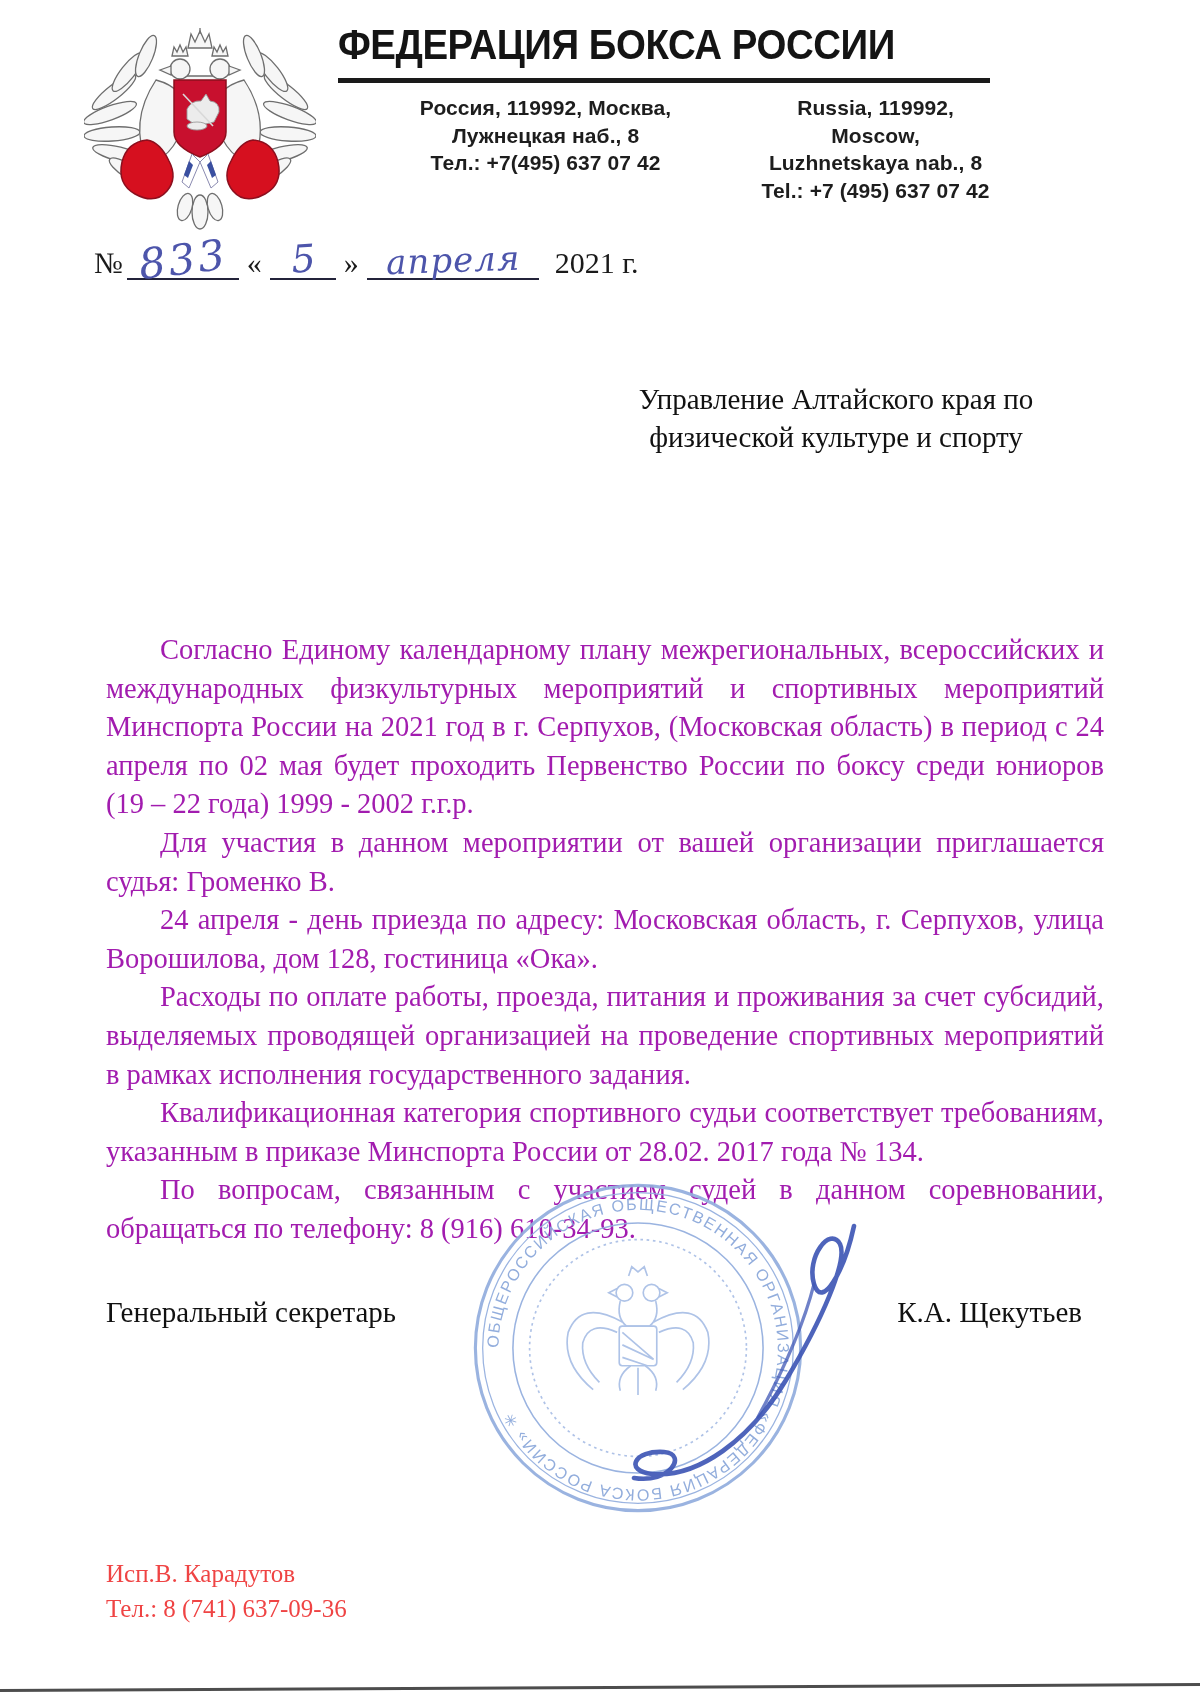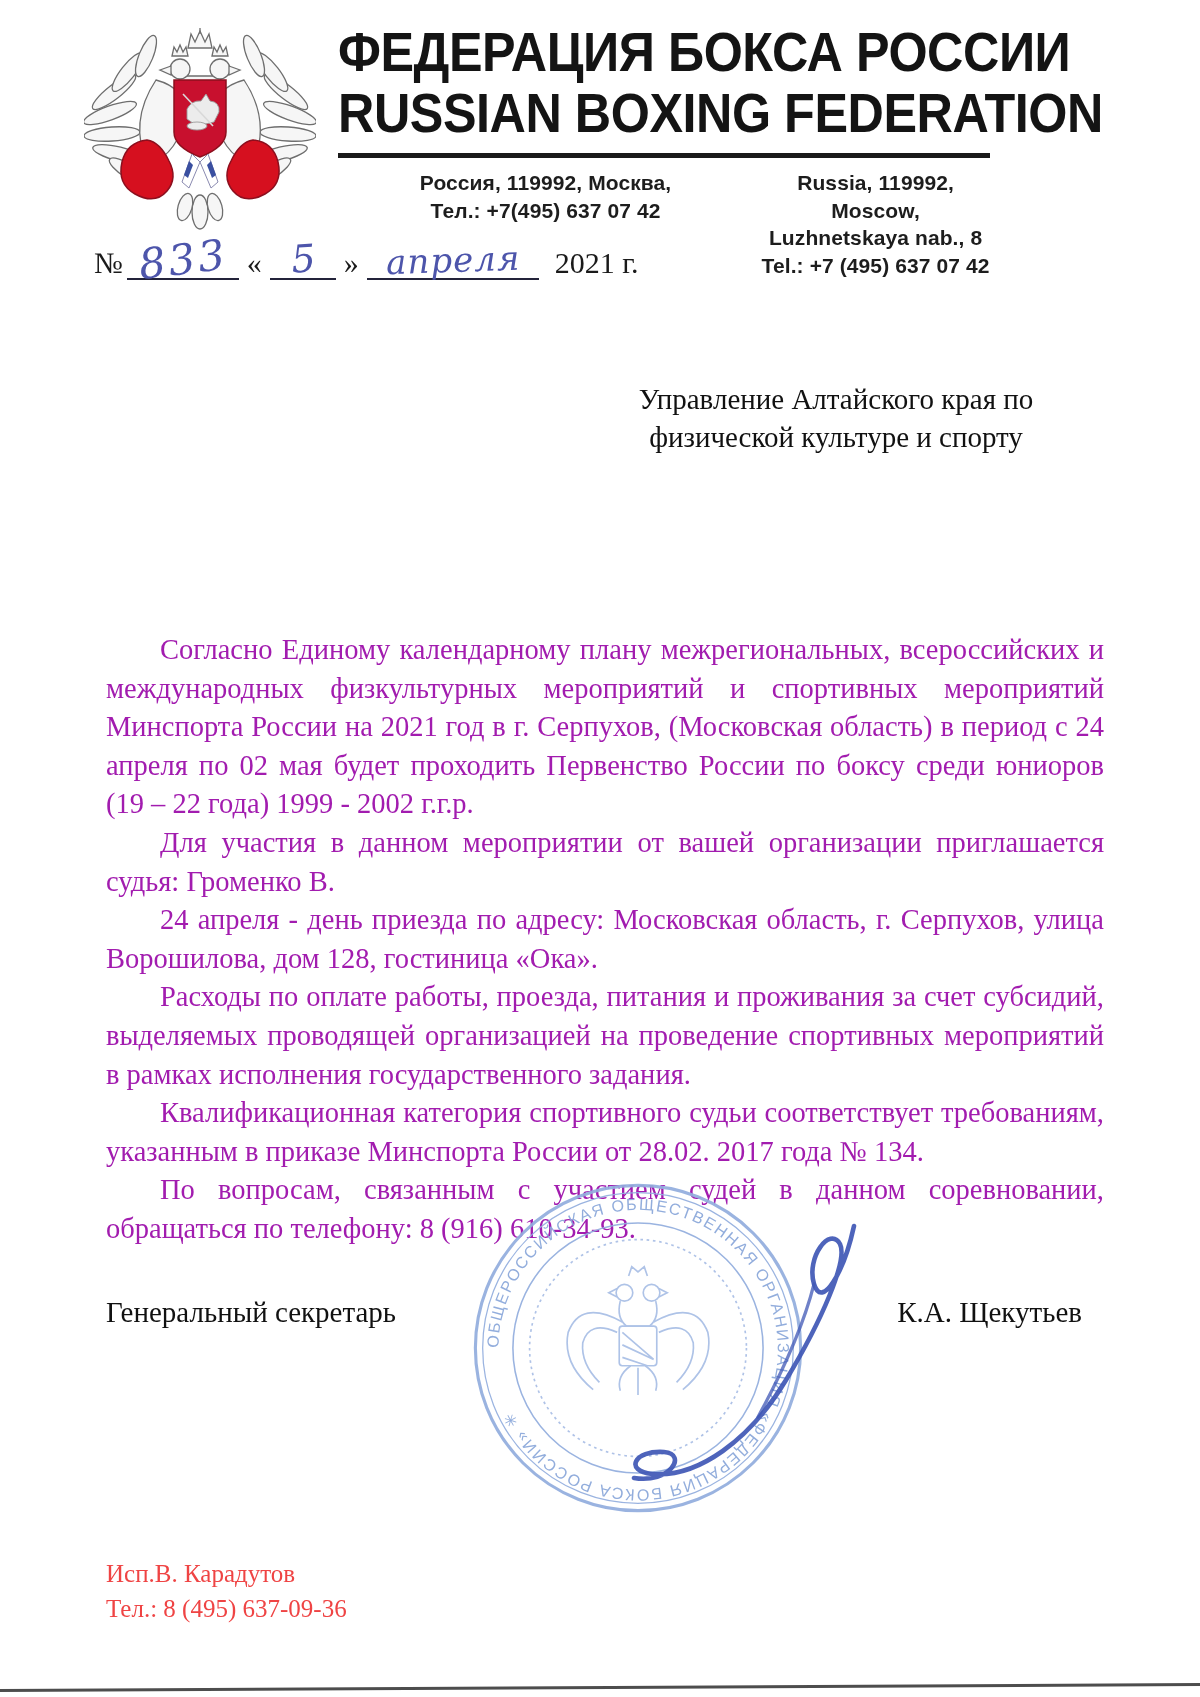--- a/index.html
+++ b/index.html
@@ -5,21 +5,21 @@
   html,body { margin:0; padding:0; background:#e9e9e9; }
   .page {
     position:relative; width:1200px; height:1697px; margin:0 auto;
     background:#ffffff; overflow:hidden;
     font-family:"Liberation Serif", serif; color:#151515;
   }
   
   .emblem { position:absolute; left:84px; top:14px; width:232px; height:222px; }
   .hdr { position:absolute; left:338px; top:22px; width:660px; }
   .hdr-title { font-family:"Liberation Sans", sans-serif; font-weight:bold;
-    font-size:55px; line-height:1.10; color:#141414; white-space:nowrap; }
+    font-size:42px; line-height:1.10; color:#141414; white-space:nowrap; }
   .scalex { display:inline-block; transform:scaleX(.915); transform-origin:left center; letter-spacing:-.5px; }
   .hdr-rule { width:652px; height:5px; background:#1a1a1a; margin-top:10px; }
   .addr-row { display:flex; margin-top:11px;
     font-family:"Liberation Sans", sans-serif; font-weight:bold;
     font-size:21px; line-height:27.5px; color:#1d1d1d; letter-spacing:.1px;text-align:center; }
   .addr-col.ru { width:426px; }
   
   .ref-line { position:absolute; left:94px; top:224px; display:flex; align-items:flex-end;
     font-size:30px; color:#1a1a1a; height:56px; }
   .u { display:inline-flex; justify-content:center; align-items:flex-end;
@@ -111,27 +111,25 @@
       <path d="M124,140 l10,28 -7,6 -11,-26 z" fill="#ffffff" stroke="#8a8ab0"></path>
       <path d="M105,147 l-5,14 4,3 5,-13 z" fill="#3a4fa0" stroke="none"></path>
       <path d="M127,147 l5,14 -4,3 -5,-13 z" fill="#3a4fa0" stroke="none"></path>
     </g>
   </svg>
 
   <div class="hdr">
     <div class="hdr-title">
       <span class="scalex">ФЕДЕРАЦИЯ БОКСА РОССИИ</span>
     </div>
-    <div class="hdr-title">
-      <span class="scalex">RUSSIAN BOXING FEDERATION</span>
-    </div>
     <div class="hdr-rule"></div>
     <div class="addr-row">
       <div class="addr-col ru">
         <div>Россия, 119992, Москва,</div>
+        <div>Лужнецкая наб., 8</div>
         <div>Тел.: +7(495) 637 07 42</div>
       </div>
       <div class="addr-col en">
         <div>Russia, 119992, Moscow,</div>
         <div>Luzhnetskaya nab., 8</div>
         <div>Tel.: +7 (495) 637 07 42</div>
       </div>
     </div>
   </div>
 
@@ -201,17 +199,17 @@
     <path d="M242,72 C230,120 205,170 186,205" fill="none" stroke="#3f57b5" stroke-width="3.2" stroke-linecap="round" opacity=".75"></path>
   </svg>
 
   <div class="sig-row">
     <span>Генеральный секретарь</span>
     <span class="sig-name">К.А. Щекутьев</span>
   </div>
 
   <div class="footer">
     <div>Исп.В. Карадутов</div>
-    <div>Тел.: 8 (495) 637-09-36</div>
+    <div>Тел.: 8 (741) 637-09-36</div>
   </div>
 
   <div class="scan-line"></div>
 </div>
 
 </body></html>

